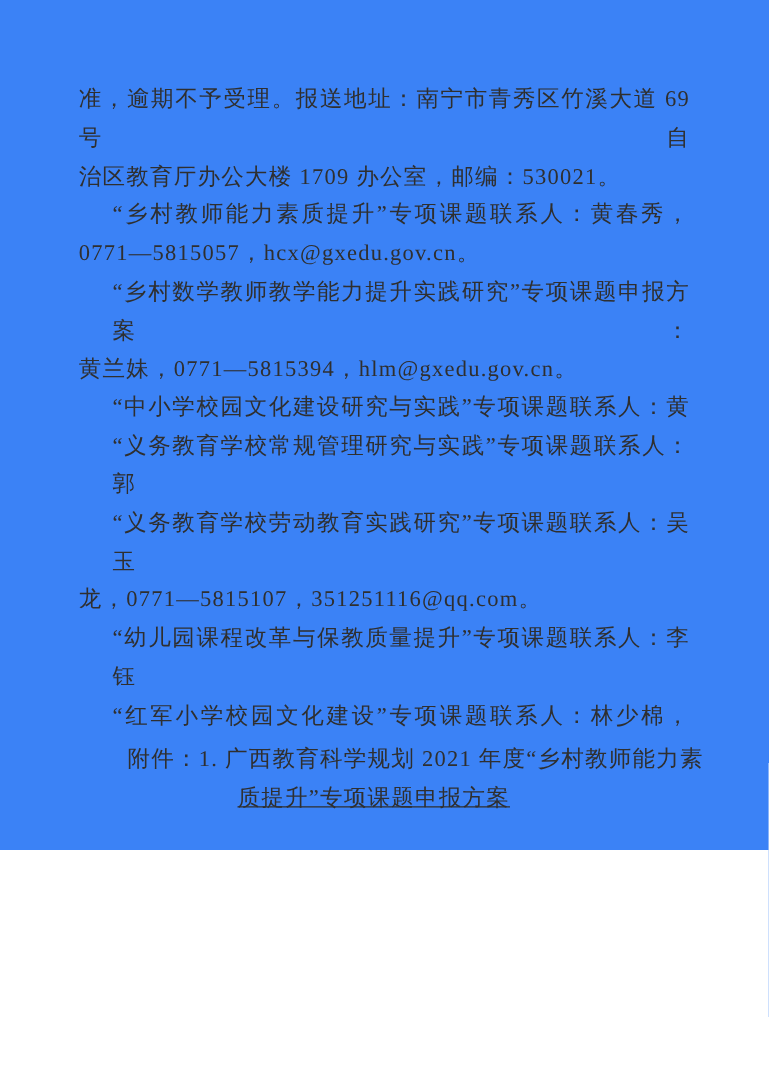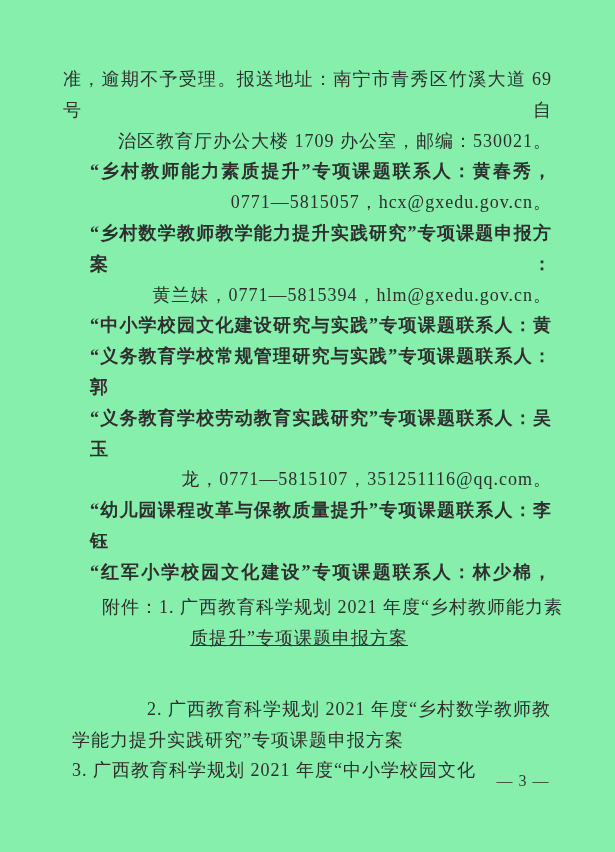--- a/index.html
+++ b/index.html
@@ -3,47 +3,45 @@
 <meta charset="utf-8">
 <style>
   html, body {
     margin: 0;
     padding: 0;
     background: #ffffff;
   }
   .page {
     position: relative;
     width: 615px;
-    height: 852px;
-    background: #86efac;
+    height: 680px;
+    background: #3b82f6;
     overflow: hidden;
     font-family: "Liberation Serif", "DejaVu Serif", serif;
     color: #2f2f2f;
   }
   .doc-body {
     position: absolute;
     left: 63px;
     top: 64px;
     width: 489px;
     font-size: 18px;
     letter-spacing: 1px;
     line-height: 30.8px;
   }
   .line {
     min-height: 30.8px;
     white-space: normal;
-    text-align: right;
   }
   .line.justify {
     text-align: justify;
     text-align-last: justify;
   }
   .line.indent {
     padding-left: 27px;
-    font-weight: bold;
   }
   .attachments {
     position: absolute;
     left: 0;
     top: 592px;
     width: 615px;
     font-size: 18px;
     letter-spacing: 1px;
     line-height: 30.6px;
   }

